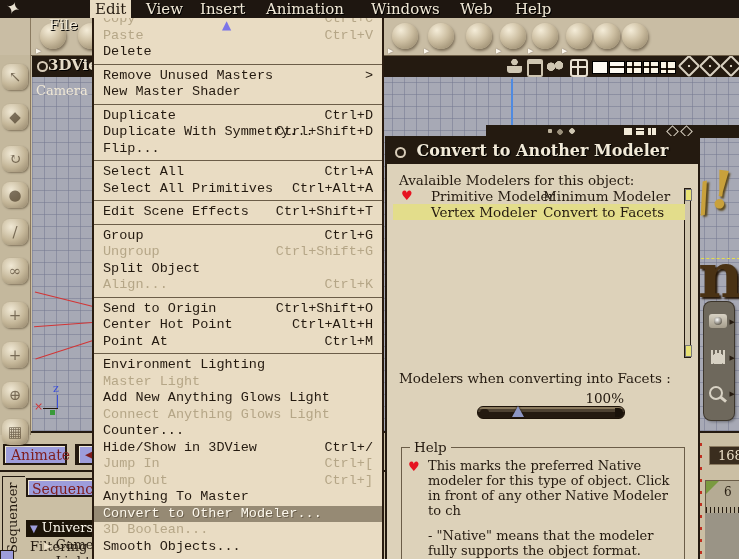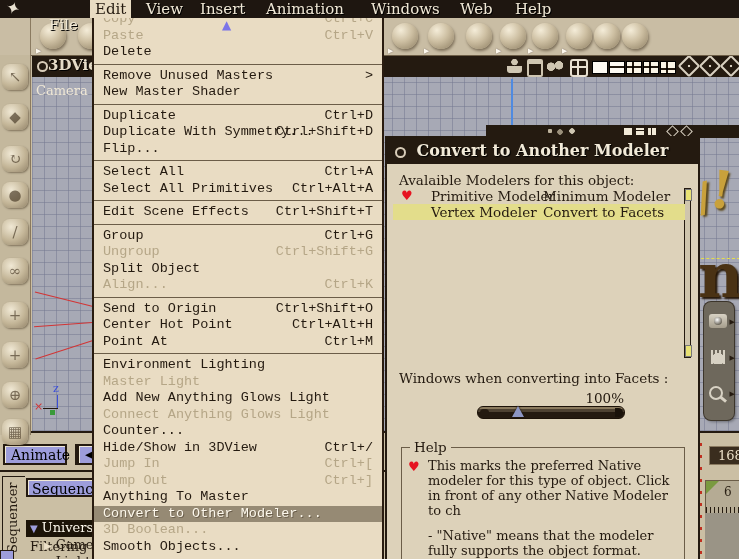--- a/index.html
+++ b/index.html
@@ -123,21 +123,21 @@
   #sthumb{left:34px;top:-1px;width:0;height:0;border-left:6px solid transparent;
       border-right:6px solid transparent;border-bottom:11px solid #8d96c4;
       filter:drop-shadow(0 0 1px #1c1208);z-index:41;}
   #helpbox{left:14px;top:309px;width:282px;height:130px;border:1px solid #6b5d48;}
   #helplabel{left:8px;top:-9px;background:#ddd2ba;padding:0 4px;font-size:13.5px;color:#241a10;}
   .help-item{position:relative;margin:10px 8px 0 26px;font-size:13px;line-height:15px;
       color:#241a10;width:245px;}
   .help-item .heart{position:absolute;left:-20px;top:1px;color:#e61422;font-size:13px;}
   
   #anim-strip{left:0;top:433px;width:739px;height:37px;background:#cbbfa4;z-index:3;}
-  .lavbtn{background:#9d9ddb;border:2px solid #241a10;color:#000000;font-size:14px;
+  .lavbtn{background:#9d9ddb;border:2px solid #241a10;color:#7f1d1d;font-size:14px;
       text-align:center;box-shadow:1px 1px 0 #f0e8d6 inset;}
   #seq-panel{left:0;top:470px;width:739px;height:89px;background:#cbbfa4;z-index:3;
       border-top:2px solid #241a10;}
   #seq-tab{left:2px;top:4px;width:22px;height:82px;border:1px solid #241a10;border-left:none;
       background:#cbbfa4;writing-mode:vertical-rl;transform:rotate(180deg);
       font-size:13px;color:#241a10;text-align:center;line-height:20px;}
   #seq-corner{left:0;top:78px;width:12px;height:11px;background:#9d9ddb;border:1px solid #241a10;}
   #seq-header{left:26px;top:6px;width:80px;height:19px;line-height:19px;overflow:hidden;
       white-space:nowrap;padding-left:4px;box-sizing:border-box;text-align:left;}
   #filtering{left:30px;top:30px;font-size:13px;color:#241a10;margin-top:37px;}
@@ -338,21 +338,21 @@
     <div id="dlg-title" class="abs">
       <div id="dlg-widget" class="abs ring"></div>
       <span>Convert to Another Modeler</span>
     </div>
     <div class="abs dlg-label" style="left:12px;top:34px;">Avalaible Modelers for this object:</div>
     <div id="modelerlist"></div>
     <div id="dlg-scroll" class="abs">
       <div class="scap" style="top:0;"></div>
       <div class="scap" style="bottom:0;"></div>
     </div>
-    <div class="abs dlg-label" style="left:12px;top:232px;">Windows when converting into Facets :</div>
+    <div class="abs dlg-label" style="left:12px;top:232px;">Modelers when converting into Facets :</div>
     <div class="abs dlg-label" style="left:195px;top:252px;width:42px;text-align:right;">100%</div>
     <div id="slider" class="abs">
       <div id="sthumb" class="abs"></div>
     </div>
     <div id="helpbox" class="abs">
       <div id="helplabel" class="abs">Help</div>
       <div id="helpitems">
           <div class="help-item"><span class="heart">♥</span>This marks the preferred Native modeler for this type of object. Click in front of any other Native Modeler to ch</div>
           <div class="help-item">- "Native" means that the modeler fully supports the object format.</div>
         </div>

